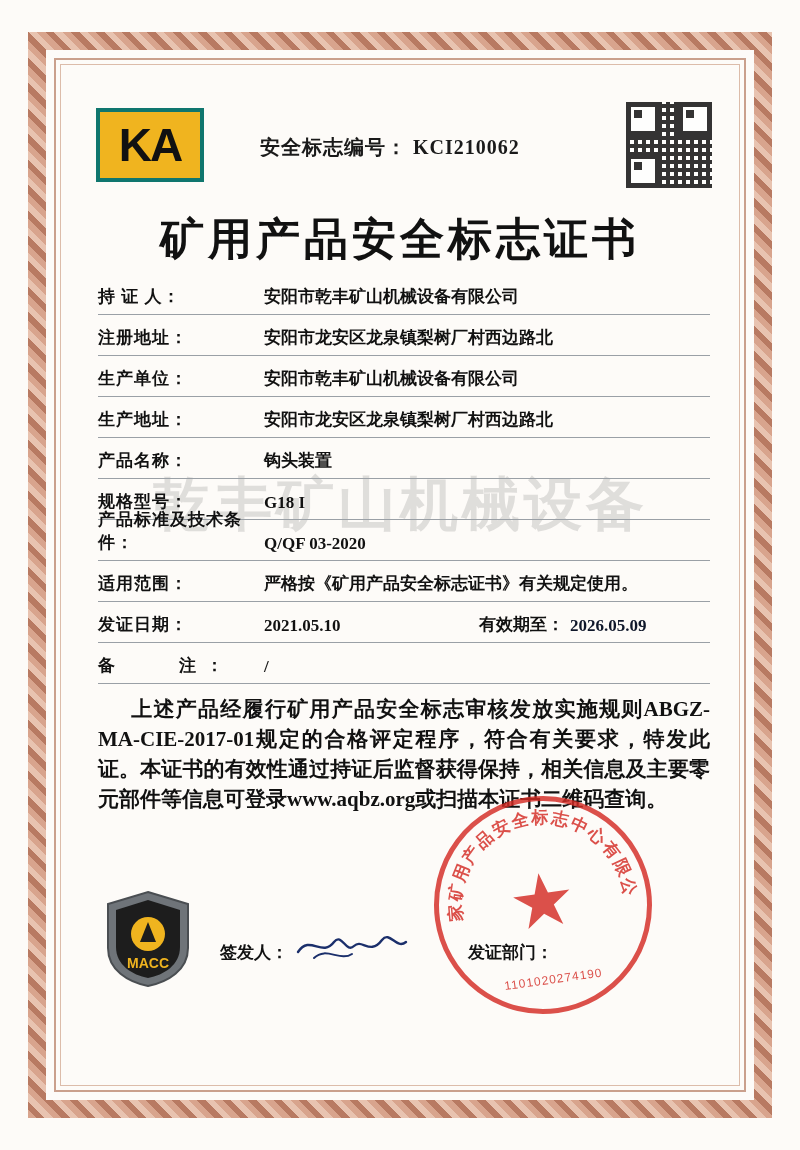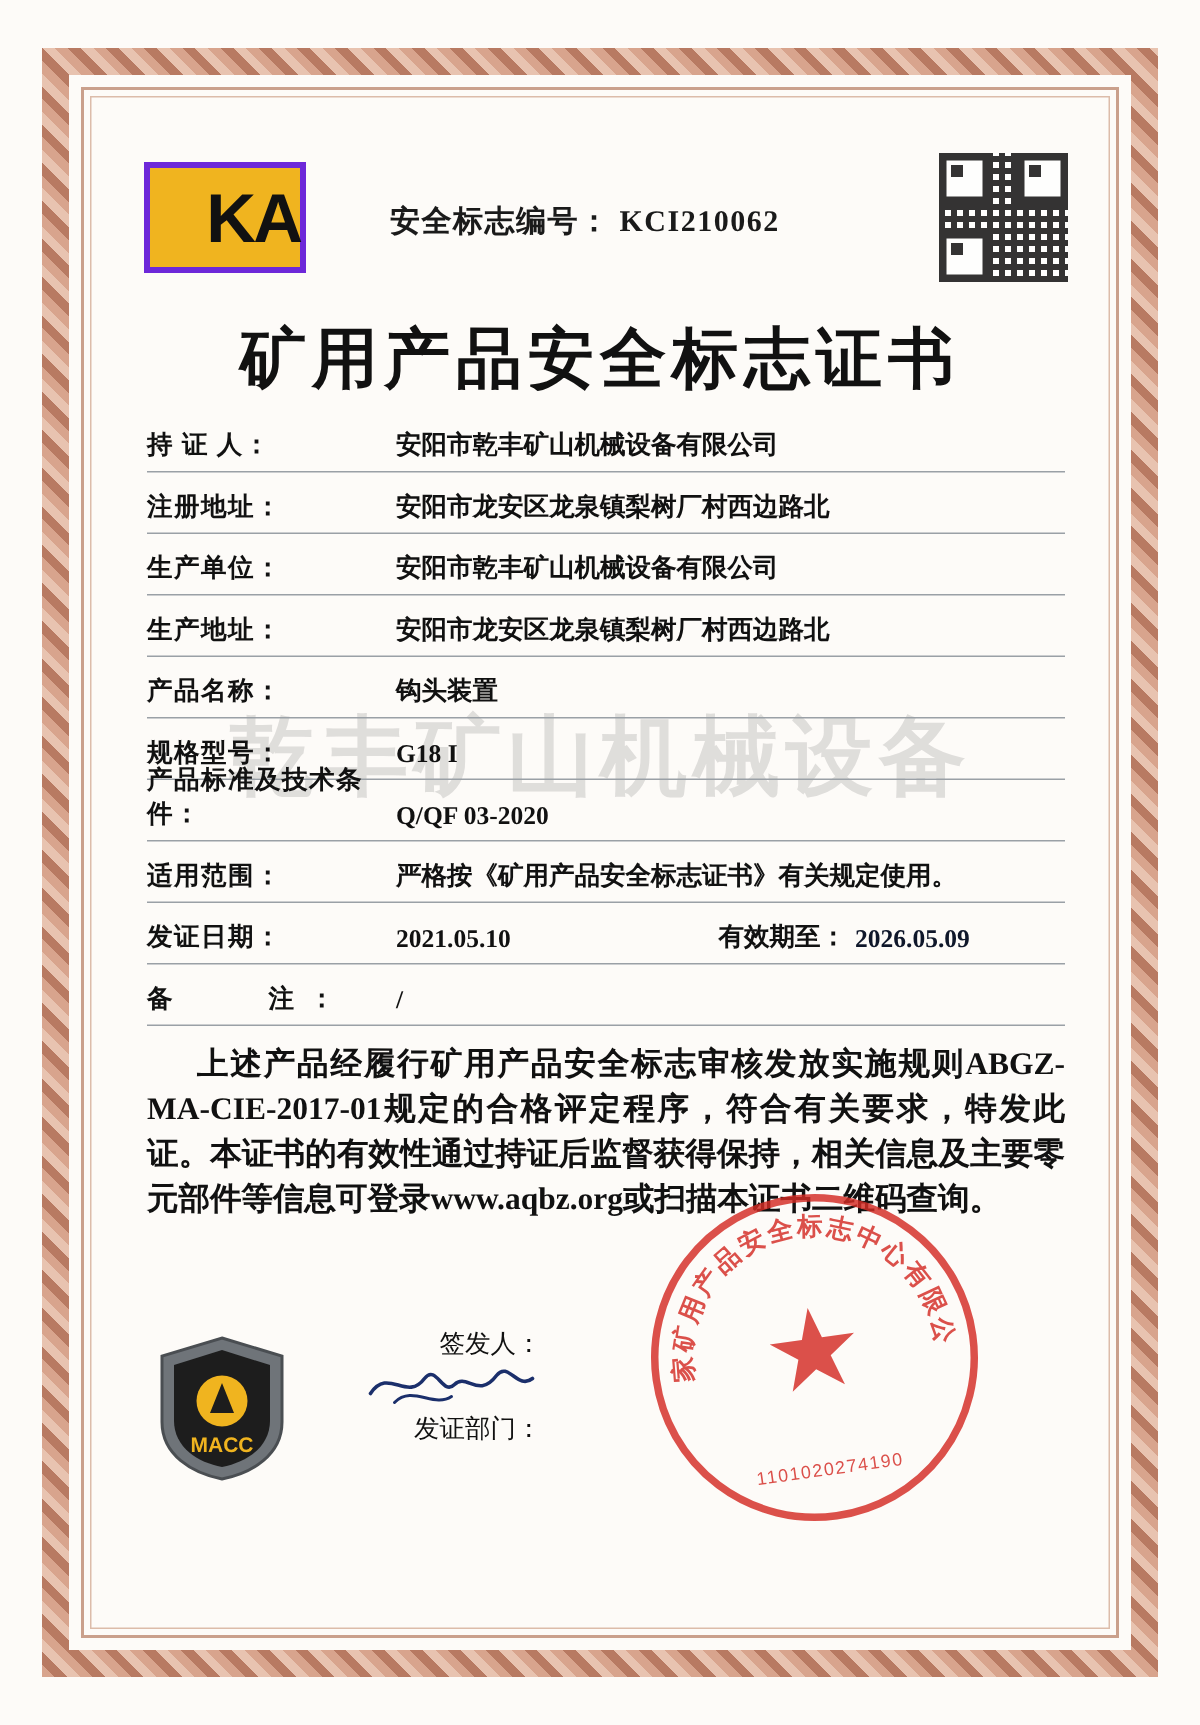--- a/index.html
+++ b/index.html
@@ -38,23 +38,23 @@
   .content{
     position:absolute;
     left:70px;top:74px;right:70px;bottom:74px;
   }
 
   
   .ka-logo{
     position:absolute;left:26px;top:34px;
     width:108px;height:74px;
     background:#f0b41f;
-    border:4px solid #6d28d9;
-    box-sizing:border-box;
-    display:flex;align-items:center;justify-content:flex-end;
+    border:4px solid #0f766e;
+    box-sizing:border-box;
+    display:flex;align-items:center;justify-content:center;
   }
   .ka-logo span{
     font-family:"Liberation Sans", sans-serif;
     font-weight:bold;font-size:46px;color:#111;
     letter-spacing:-2px;
     line-height:1;
   }
   
   .qr{
     position:absolute;right:18px;top:28px;
@@ -137,21 +137,21 @@
   
   .shield{
     position:absolute;left:34px;bottom:88px;
     width:88px;height:98px;
   }
   .shield svg{display:block;}
 
   .sign-row{
     position:absolute;left:150px;bottom:112px;
     display:flex;align-items:flex-end;
-    font-size:17px;font-weight:normal;color:#111;flex-direction:column;
+    font-size:17px;font-weight:bold;color:#111;
   }
   .sign-row .sig{
     display:inline-block;width:120px;height:34px;
     margin-left:4px;position:relative;
   }
   .sign-row .sig svg{position:absolute;left:0;top:-6px;}
   .dept{margin-left:56px;}
 
   
   .stamp{

